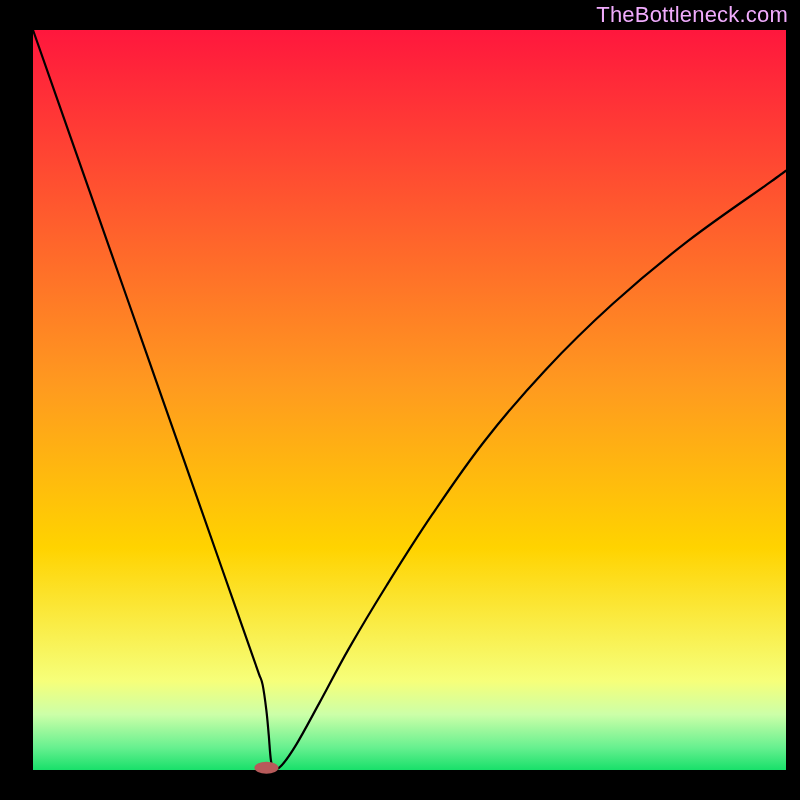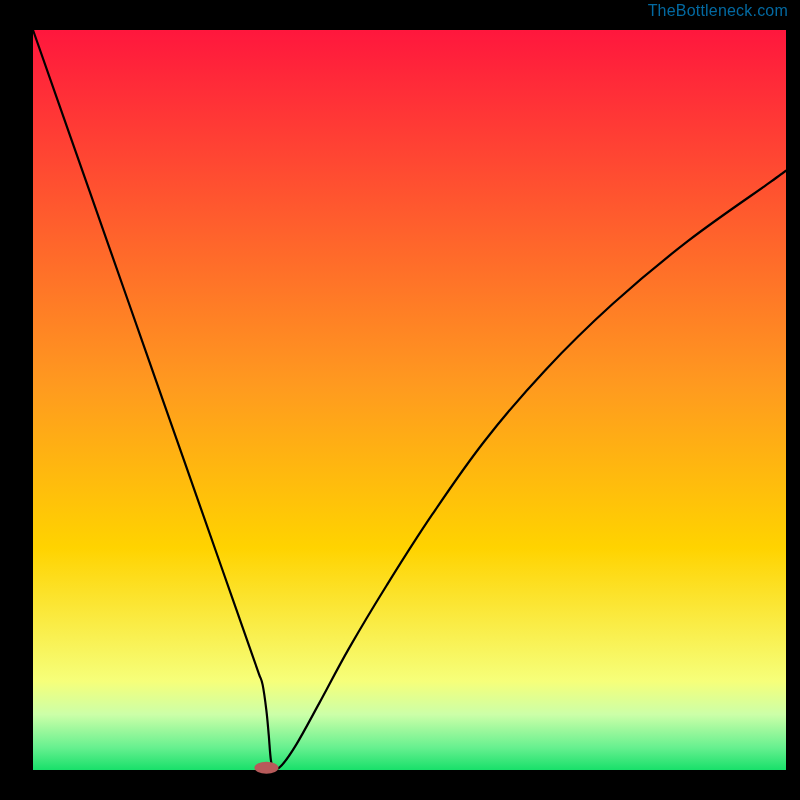--- a/index.html
+++ b/index.html
@@ -14,22 +14,22 @@
   .frame {
     position: absolute;
     left: 0; top: 0;
     width: 800px; height: 800px;
     background: #000;
   }
   .watermark {
     position: absolute;
     top: 2px;
     right: 12px;
-    color: #0369a1;
-    font-size: 16px;
+    color: #f0abfc;
+    font-size: 22px;
     font-weight: 500;
     letter-spacing: 0.2px;
     z-index: 10;
   }
   svg {
     position: absolute;
     left: 0; top: 0;
   }
 </style>
 </head>

